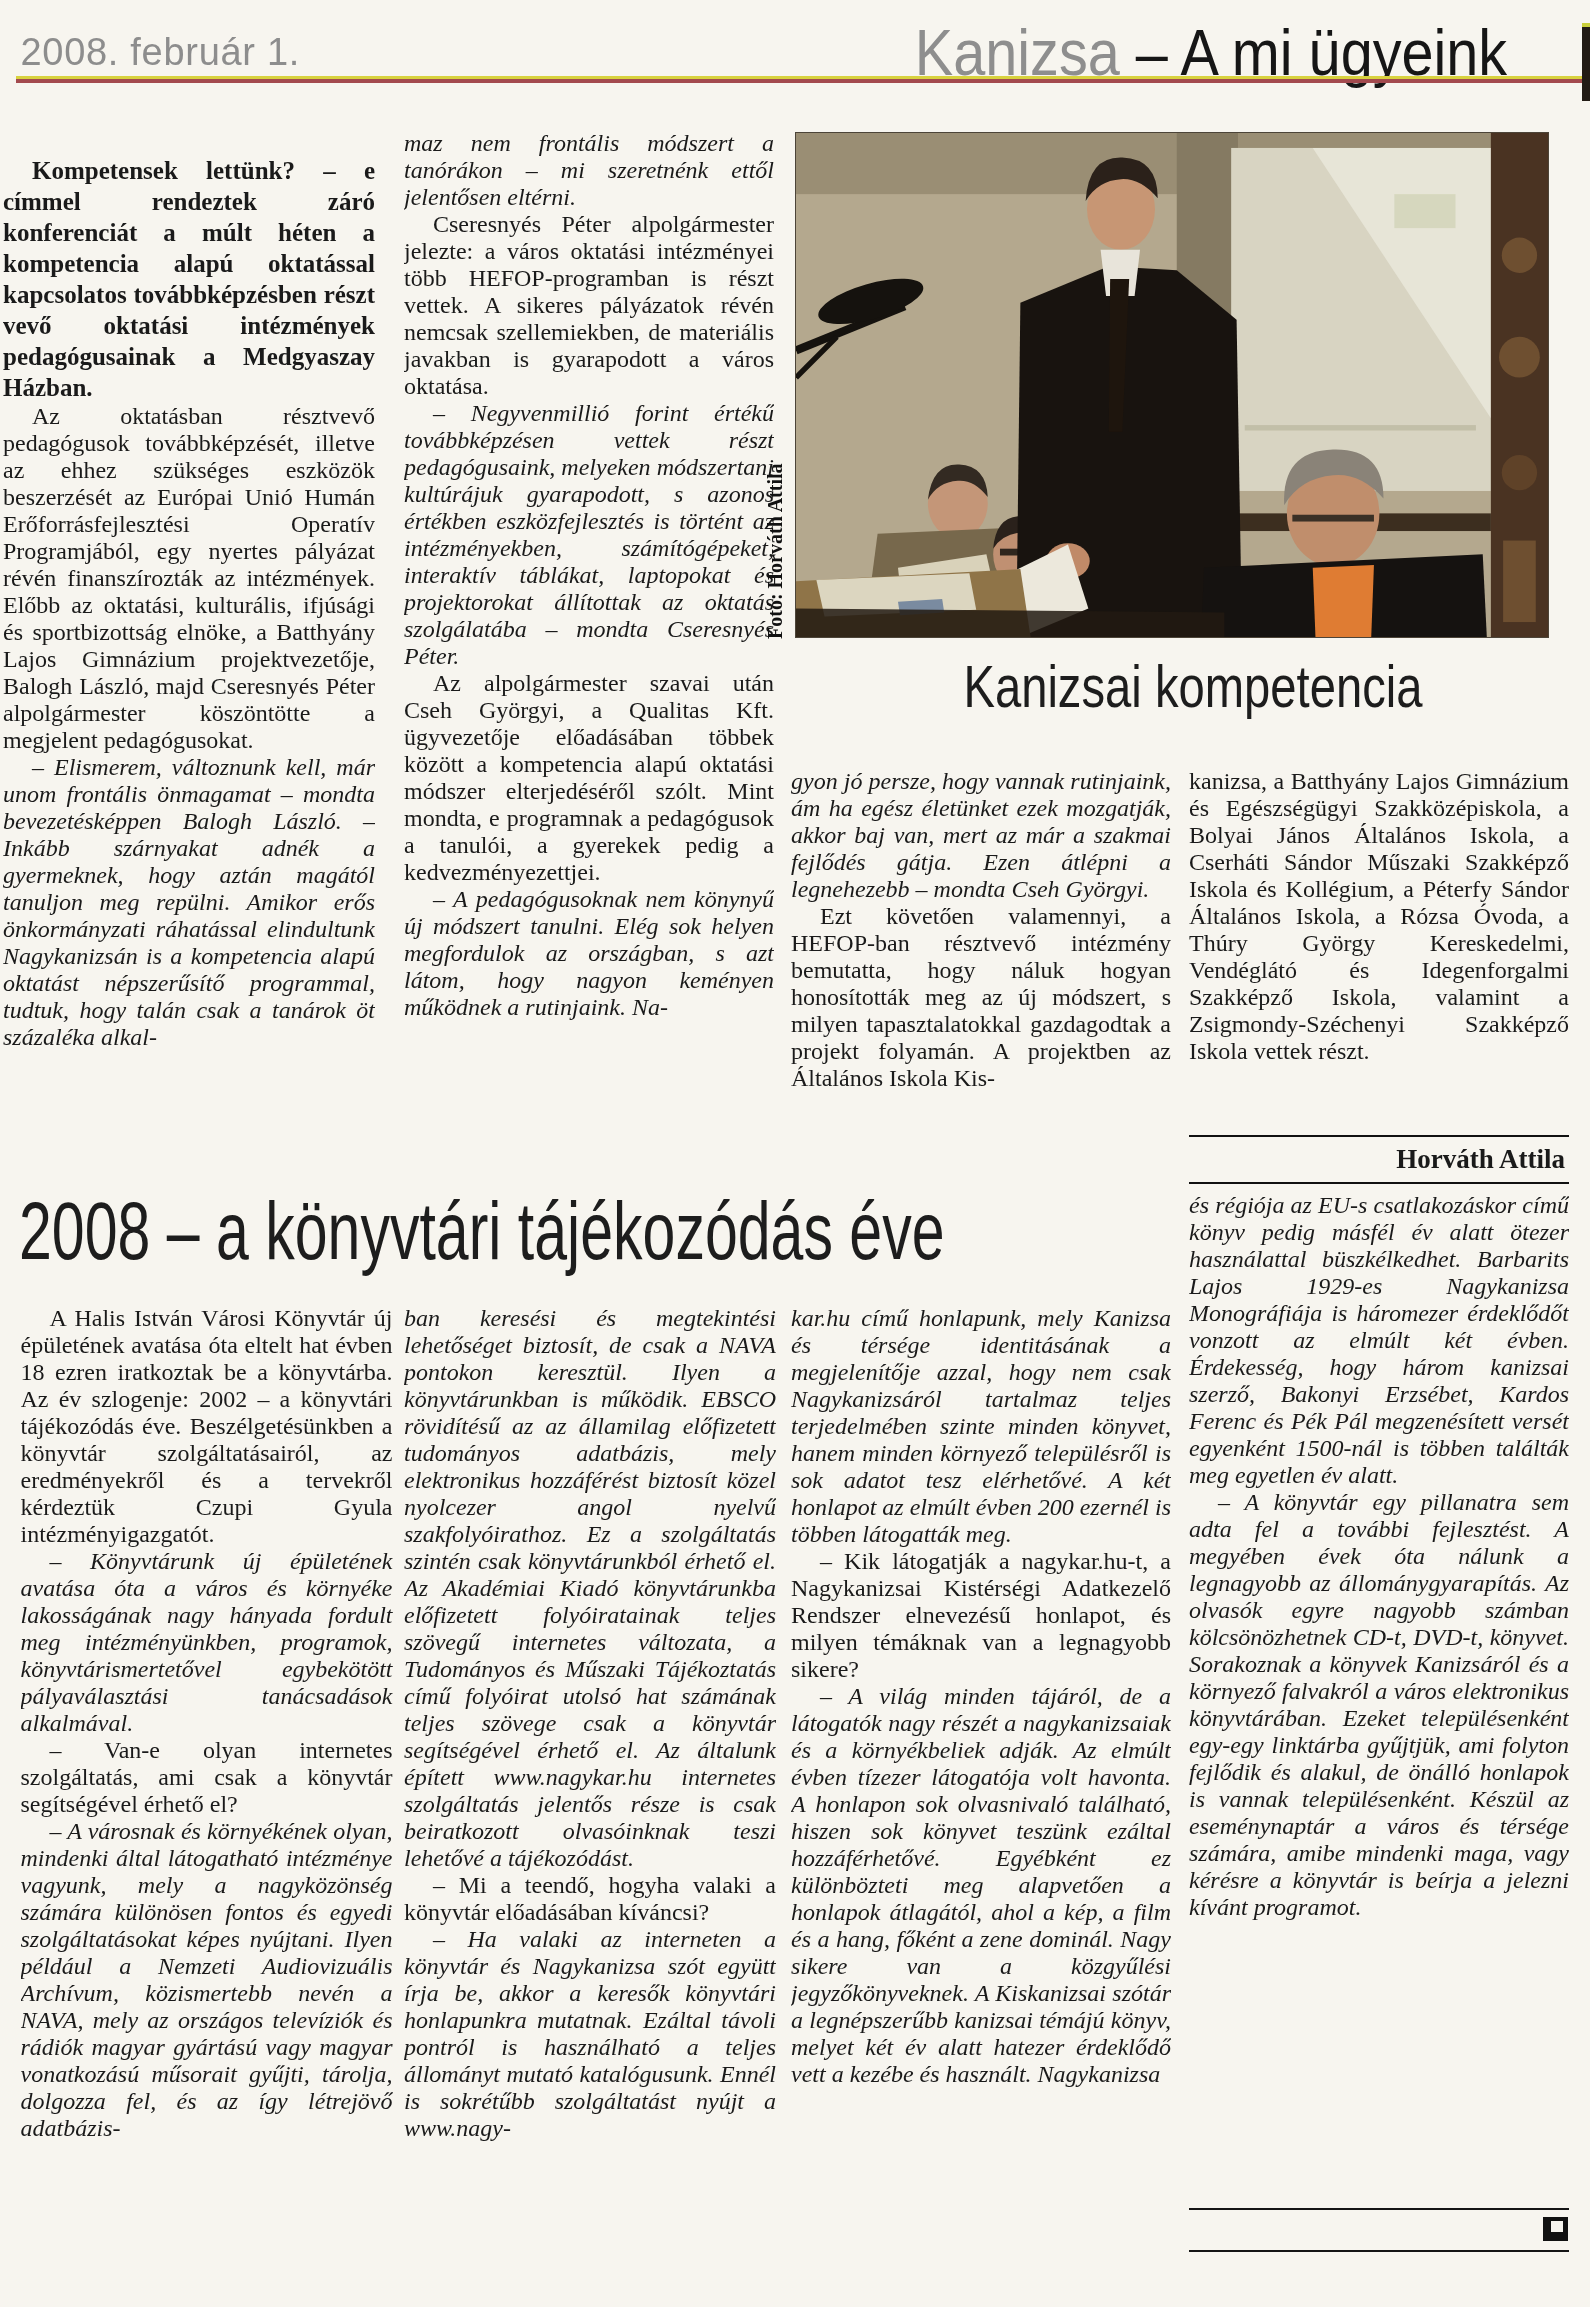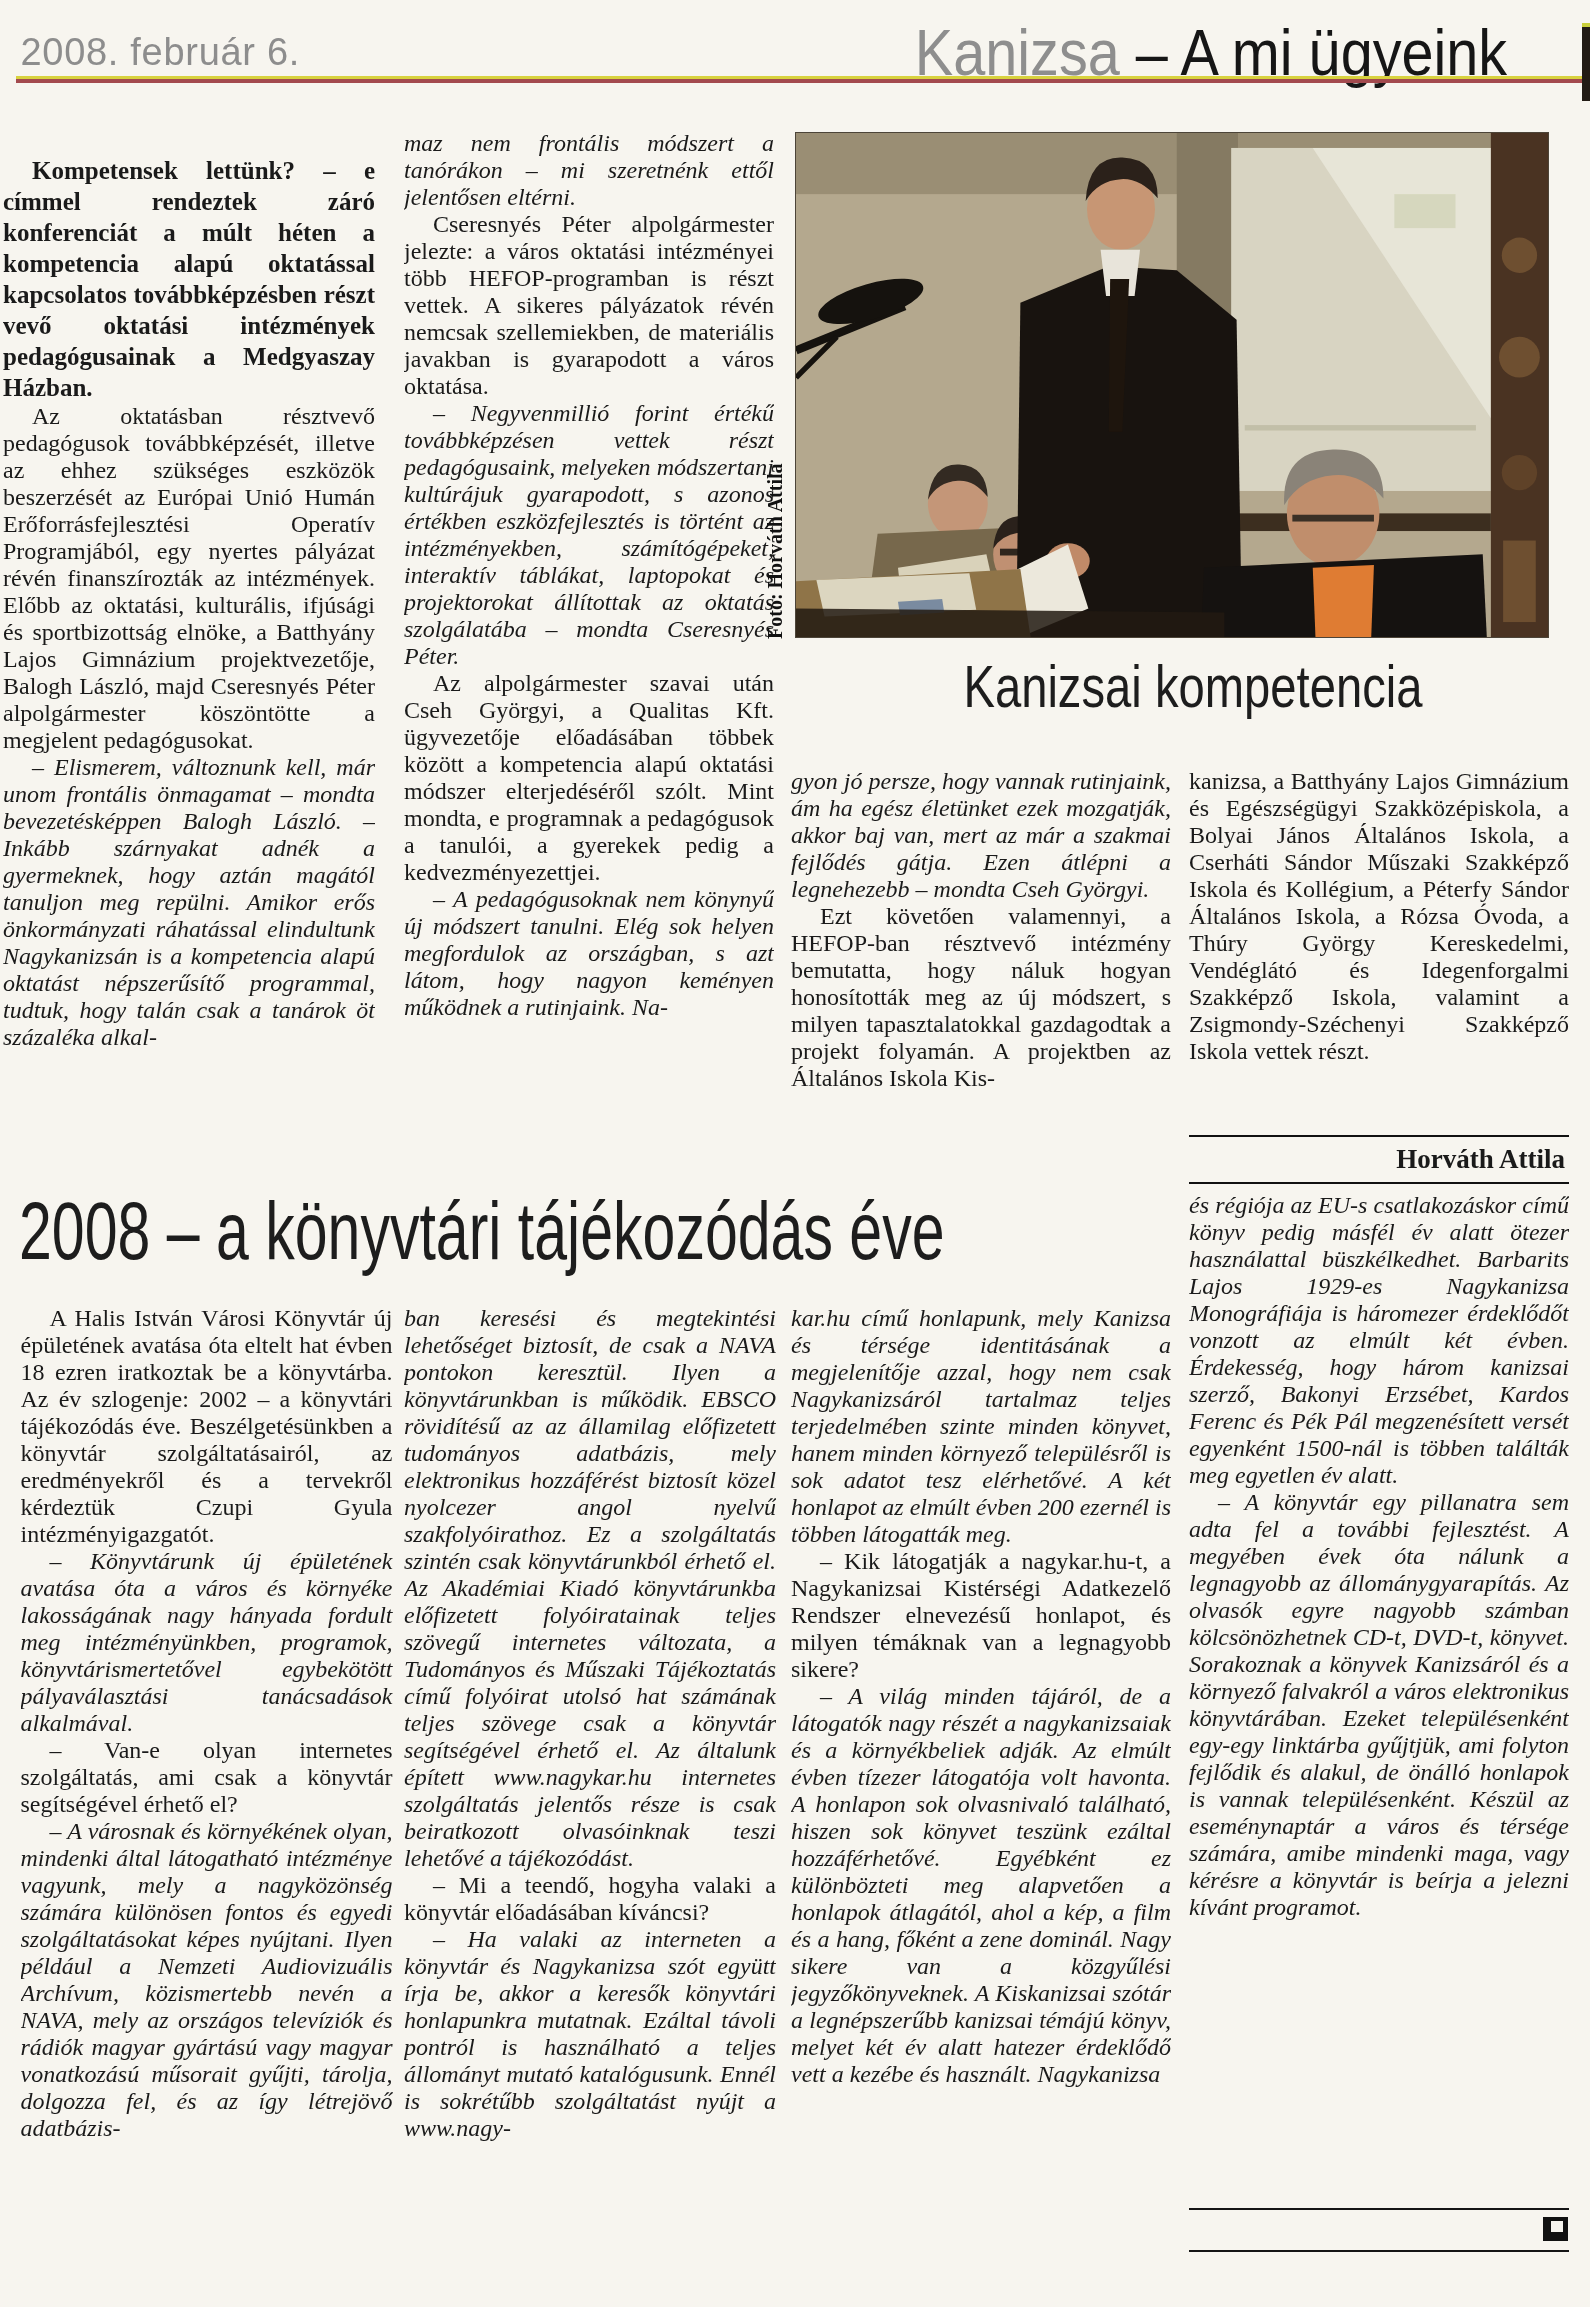--- a/index.html
+++ b/index.html
@@ -54,21 +54,21 @@
   .endmark{position:absolute;left:1189px;top:2208px;width:380px;border-top:2.7px solid #151515;}
   .endmark .rule2{margin-top:40px;border-top:2.7px solid #151515;height:0;}
   .end-icon{position:absolute;right:1.4px;top:6.8px;width:24.6px;height:24.6px;background:#111;}
   .end-icon .hole{position:absolute;right:4.8px;top:4.1px;width:11.6px;height:11.6px;background:#f7f5ef;}
 </style>
 </head>
 <body>
 
 <div class="page">
 
-  <div class="date">2008. február 6.</div>
+  <div class="date">2008. február 1.</div>
   <div class="masthead">
     <span class="squeeze"><span class="gray">Kanizsa </span><span class="dark">– A mi ügyeink</span></span>
   </div>
   <div class="header-rule"></div>
   <div class="page-badge">
     <span>11</span>
   </div>
 
   <div class="col" id="a1c1">
       <p class="para bold">Kompetensek lettünk? – e címmel rendeztek záró konferenciát a múlt héten a kompetencia alapú oktatással kapcsolatos továbbképzésben részt vevő oktatási intézmények pedagógusainak a Medgyaszay Házban.</p>

